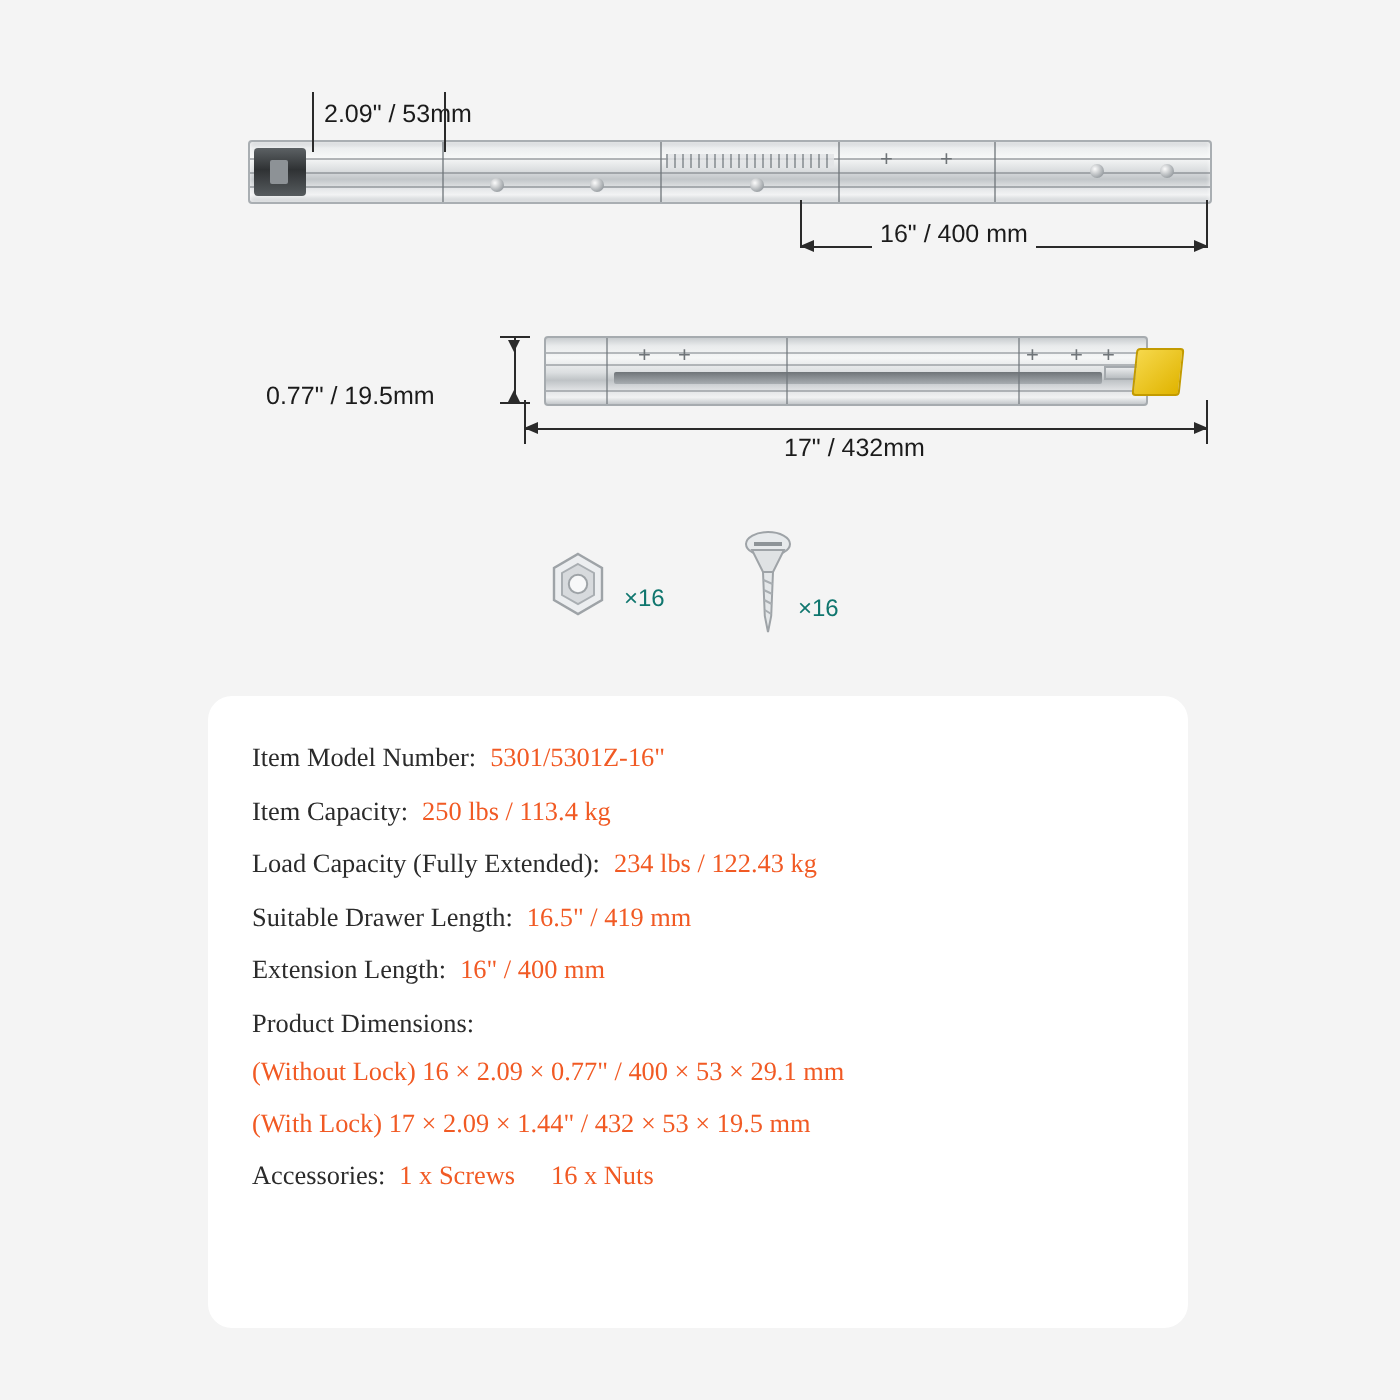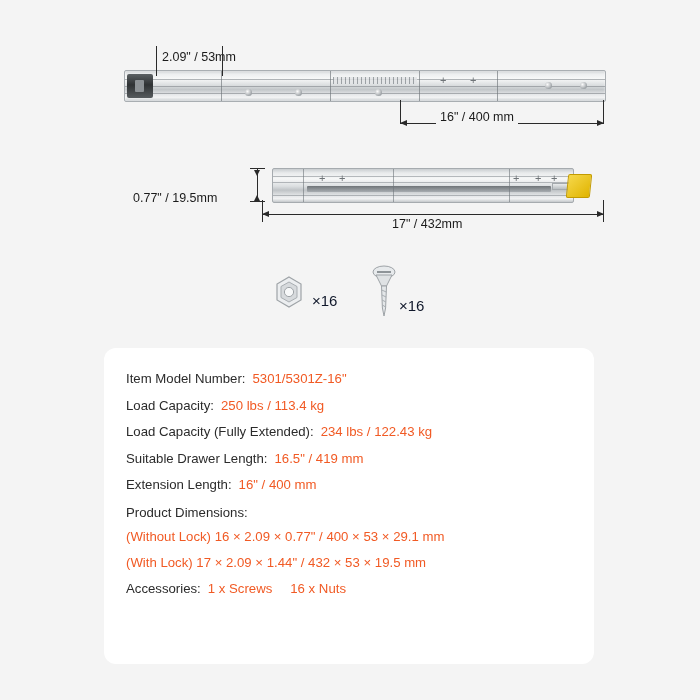--- a/index.html
+++ b/index.html
@@ -197,33 +197,34 @@
     left: 274px; top: 275px;
     width: 30px; height: 34px;
   }
   #hw-screw {
     position: absolute;
     left: 372px; top: 264px;
     width: 24px; height: 56px;
   }
   .hw-count {
     position: absolute;
-    font-size: 15px;
-    color: #0f172a;
+    font-size: 12px;
+    color: #0f766e;
   }
 
   
   #spec-card {
     position: absolute;
     left: 104px;
     top: 348px;
     width: 490px;
     height: 316px;
     background: #ffffff;
     border-radius: 12px;
+    font-family: Liberation Serif, serif;
   }
   #spec-list {
     position: absolute;
     left: 22px;
     top: 22px;
     right: 14px;
   }
   .spec-row {
     display: flex;
     align-items: baseline;
@@ -351,21 +352,21 @@
 
   <div id="spec-card">
     <div id="spec-list">
 
       <div class="spec-row">
         <span class="spec-label">Item Model Number:</span>
         <span class="spec-value">5301/5301Z-16"</span>
       </div>
 
       <div class="spec-row">
-        <span class="spec-label">Load Capacity:</span>
+        <span class="spec-label">Item Capacity:</span>
         <span class="spec-value">250 lbs / 113.4 kg</span>
       </div>
 
       <div class="spec-row">
         <span class="spec-label">Load Capacity (Fully Extended):</span>
         <span class="spec-value">234 lbs / 122.43 kg</span>
       </div>
 
       <div class="spec-row">
         <span class="spec-label">Suitable Drawer Length:</span>

